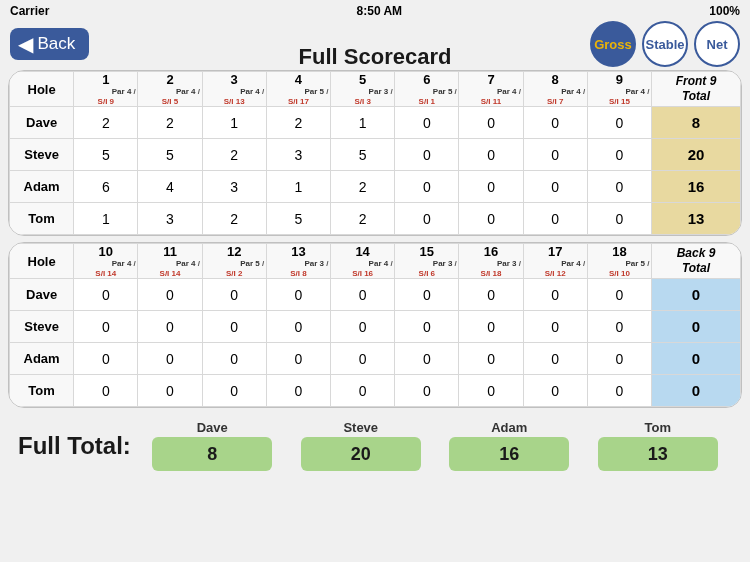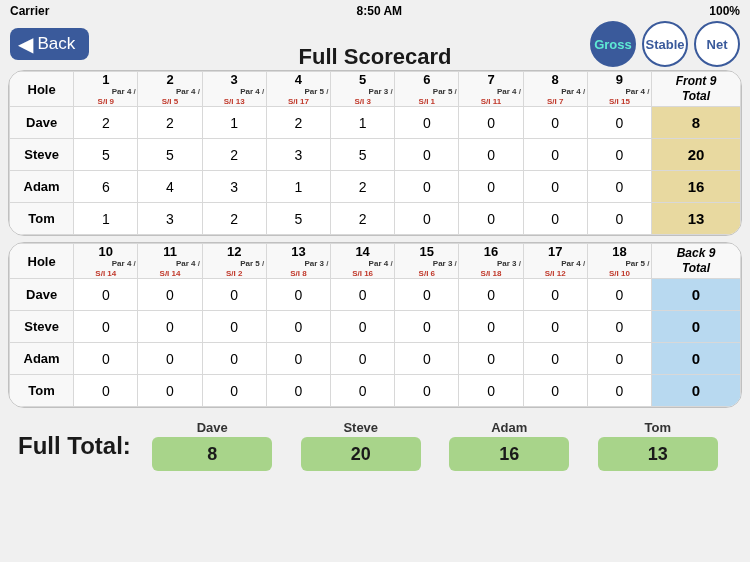--- a/index.html
+++ b/index.html
@@ -72,21 +72,21 @@
       color: #3a5a9b;
       font-size: 13px;
       font-weight: 600;
       cursor: pointer;
       display: flex;
       align-items: center;
       justify-content: center;
     }
     .score-type-btn.active {
       background: #3a5a9b;
-      color: #5eead4;
+      color: #eab308;
     }
 
     
     .scorecard-wrapper {
       padding: 4px 8px;
     }
     .scorecard-section {
       border: 1.5px solid #c0c0c0;
       border-radius: 16px;
       background: white;

